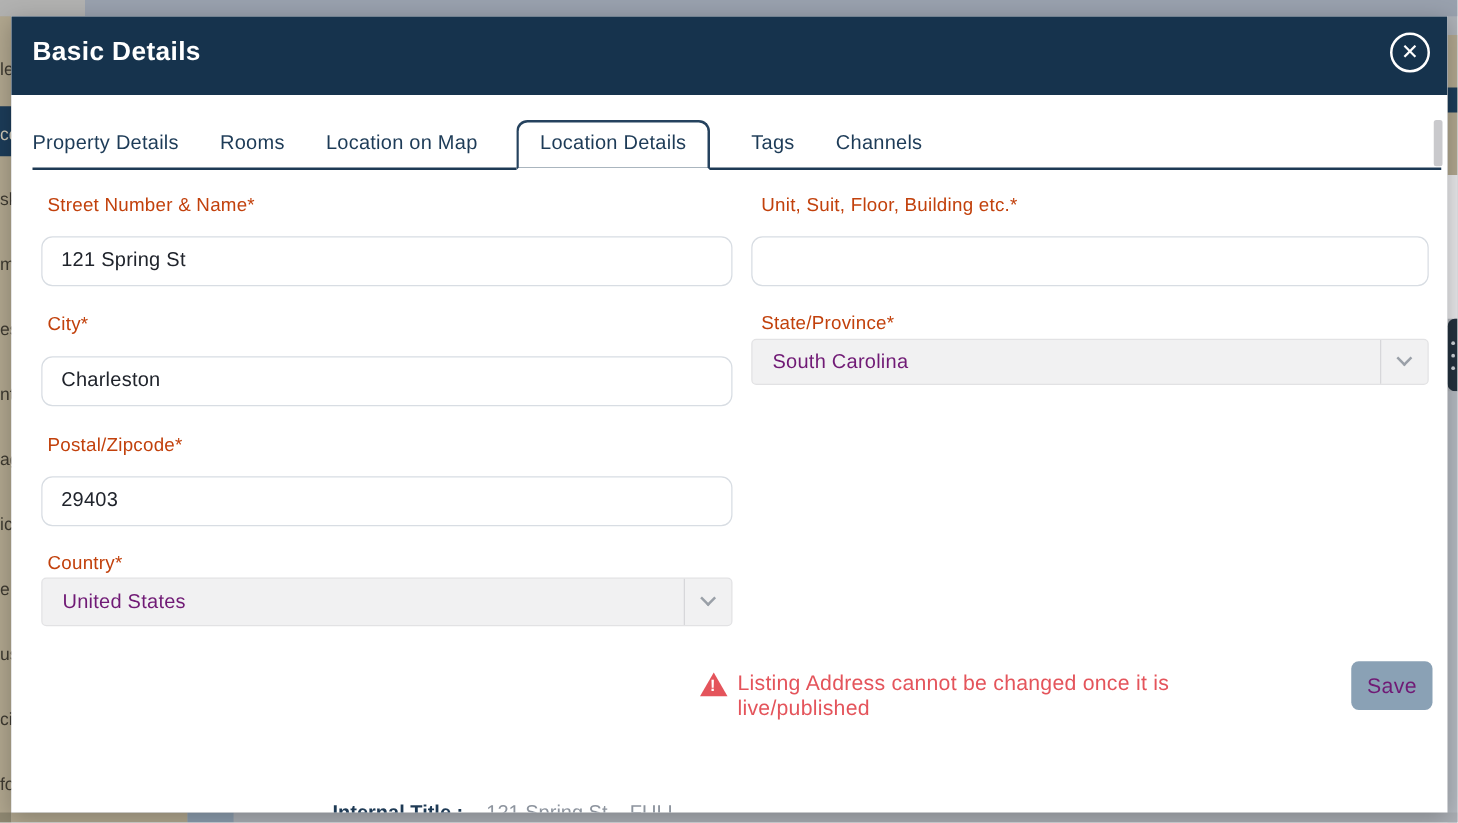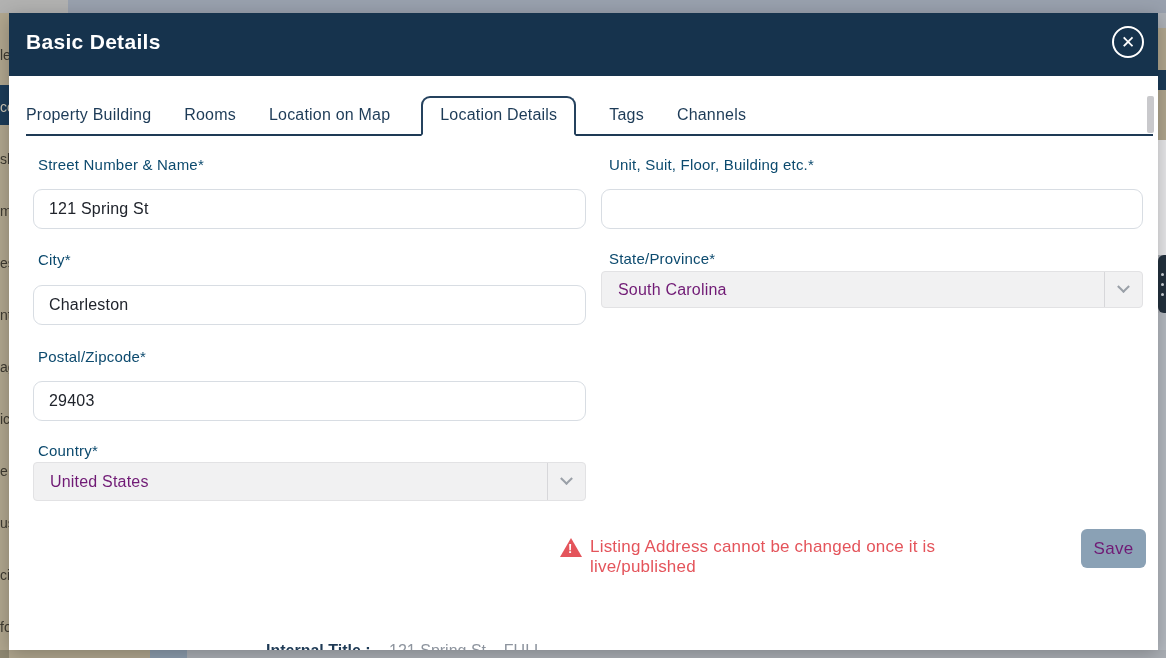--- a/index.html
+++ b/index.html
@@ -39,21 +39,21 @@
 
   
   .tabbar { position:absolute; left:17px; right:5px; top:84px; display:flex; align-items:flex-end;
             border-bottom:2px solid #1e3a55; height:39px; }
   .tab { font-size:16px; color:#1d3b57; padding:8px 0 10px 0; margin-right:33px; white-space:nowrap;
          cursor:pointer; letter-spacing:.2px; }
   .tab.active { border:2px solid #25425e; border-bottom:2px solid #ffffff; margin-bottom:-2px;
                 border-radius:9px 9px 0 0; padding:8px 17px 10px 17px; margin-left:-2px; }
 
   
-  .f-label { position:absolute; font-size:15px; color:#0c4a6e; letter-spacing:.2px; }
+  .f-label { position:absolute; font-size:15px; color:#c2410c; letter-spacing:.2px; }
   .f-input { position:absolute; height:40px; border:1px solid #d8dde3; border-radius:9px;
              font-family:inherit; font-size:16px; color:#20242c; padding:0 15px; outline:none;
              background:#ffffff; letter-spacing:.2px;margin-top:13px; }
   .f-select { position:absolute; height:37px; background:#f1f1f2; border:1px solid #e2e2e4;
               border-radius:4px; display:flex; align-items:center; cursor:pointer; }
   .f-select .sel-value { font-size:16px; color:#701a75; padding-left:16px; letter-spacing:.2px; }
   .f-select .sel-arrow { position:absolute; right:0; top:0; width:38px; height:100%;
                          border-left:1px solid #d7d7da; display:flex; align-items:center; justify-content:center; }
   .chevron { width:9px; height:9px; border-right:2px solid #9aa0a8; border-bottom:2px solid #9aa0a8;
              transform:rotate(45deg) translate(-2px,-2px); }
@@ -124,21 +124,21 @@
   <div class="modal">
 
     <div class="modal-header">
       <div class="modal-title">Basic Details</div>
       <div class="close-btn">
         <span>✕</span>
       </div>
     </div>
 
     <div class="tabbar">
-      <div class="tab">Property Building</div>
+      <div class="tab">Property Details</div>
       <div class="tab">Rooms</div>
       <div class="tab">Location on Map</div>
       <div class="tab active">Location Details</div>
       <div class="tab">Tags</div>
       <div class="tab">Channels</div>
     </div>
 
     <label class="f-label" style="left:29px; top:143px">Street Number &amp; Name*</label>
     <input class="f-input" style="left: 24px; top: 163px; width: 553px;" type="text" value="121 Spring St">
     <label class="f-label" style="left:600px; top:143px">Unit, Suit, Floor, Building etc.*</label>

